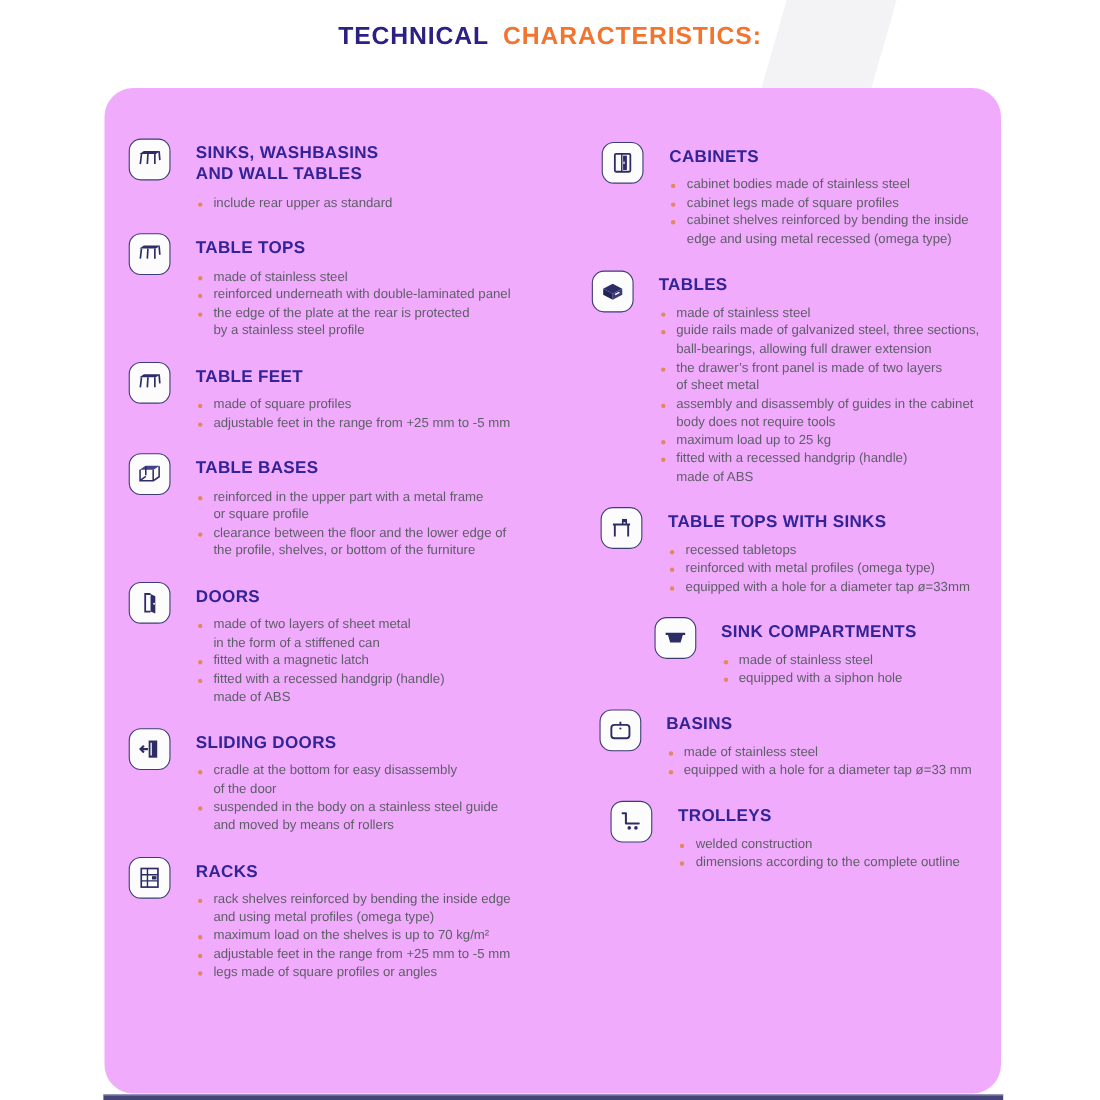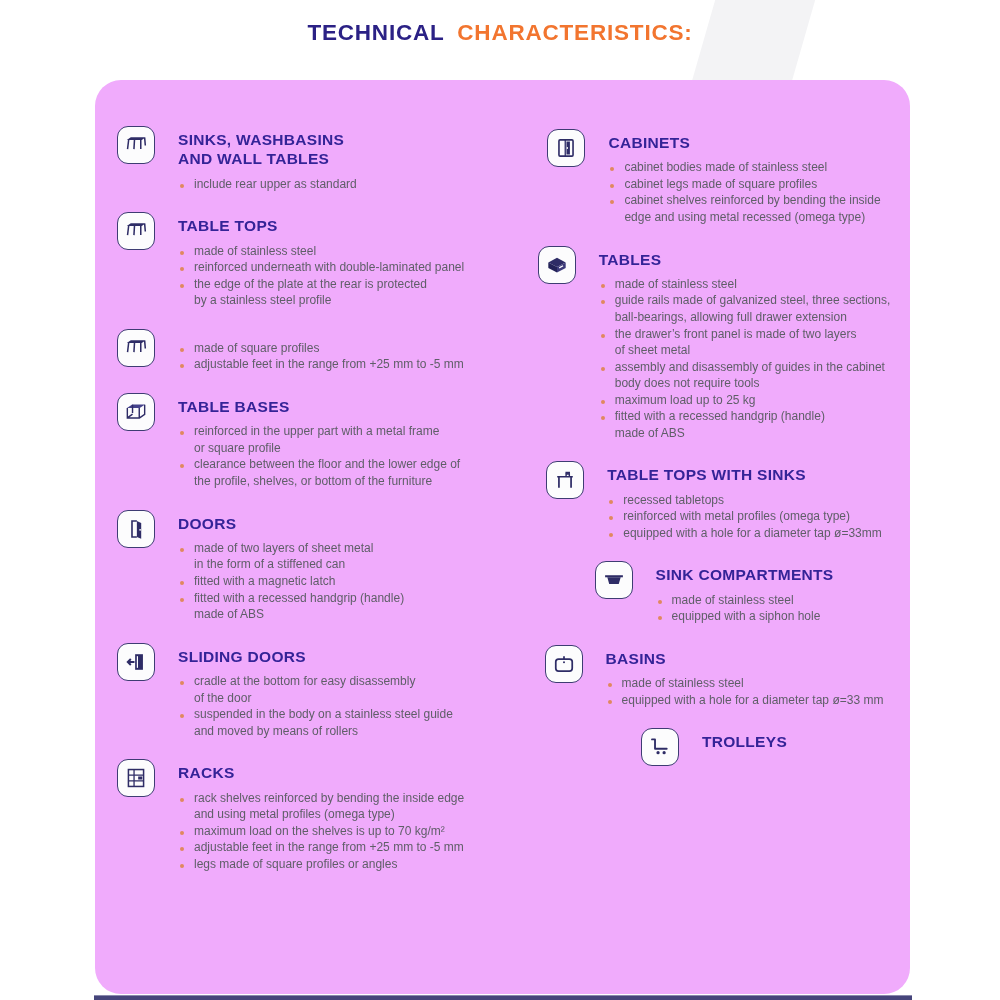--- a/index.html
+++ b/index.html
@@ -101,20 +101,21 @@
           </div>
         </section>
         <section class="section">
           <div class="icon-box">
             <svg viewBox="0 0 24 24">
               <polygon points="3.5,7.4 7.2,4.8 21,4.8 17.3,7.4" fill="#2e2c66"></polygon>
               <path d="M5.2 7.4 L4.2 15.8 M10.6 7.4 L10.1 15.8 M16.4 7.4 L16.4 15.8 M20 5.4 L20.6 12.5" stroke="#2e2c66" stroke-width="1.4" fill="none"></path>
             </svg>
           </div>
           <div class="sec-body">
+            <h2 class="sec-title">TABLE FEET</h2>
             <ul class="bullets">
               <li>
                 <span class="dot"></span>
                 <span class="bullet-text">made of square profiles</span>
               </li>
               <li>
                 <span class="dot"></span>
                 <span class="bullet-text">adjustable feet in the range from +25 mm to -5 mm</span>
               </li>
             </ul>
@@ -372,20 +373,28 @@
           <div class="icon-box">
             <svg viewBox="0 0 24 24">
               <path d="M4.6 5 H7.4 V13.6 H18.2" stroke="#2e2c66" stroke-width="1.7" fill="none" stroke-linecap="round" stroke-linejoin="round"></path>
               <circle cx="10.2" cy="17.2" r="1.5" fill="#2e2c66"></circle>
               <circle cx="15.8" cy="17.2" r="1.5" fill="#2e2c66"></circle>
             </svg>
           </div>
           <div class="sec-body">
             <h2 class="sec-title">TROLLEYS</h2>
             <ul class="bullets">
+              <li>
+                <span class="dot"></span>
+                <span class="bullet-text">welded construction</span>
+              </li>
+              <li>
+                <span class="dot"></span>
+                <span class="bullet-text">dimensions according to the complete outline</span>
+              </li>
             </ul>
           </div>
         </section>
       </div>
   </div>
 
   <div class="bottom-bar"></div>
 </div>
 
 </body></html>

